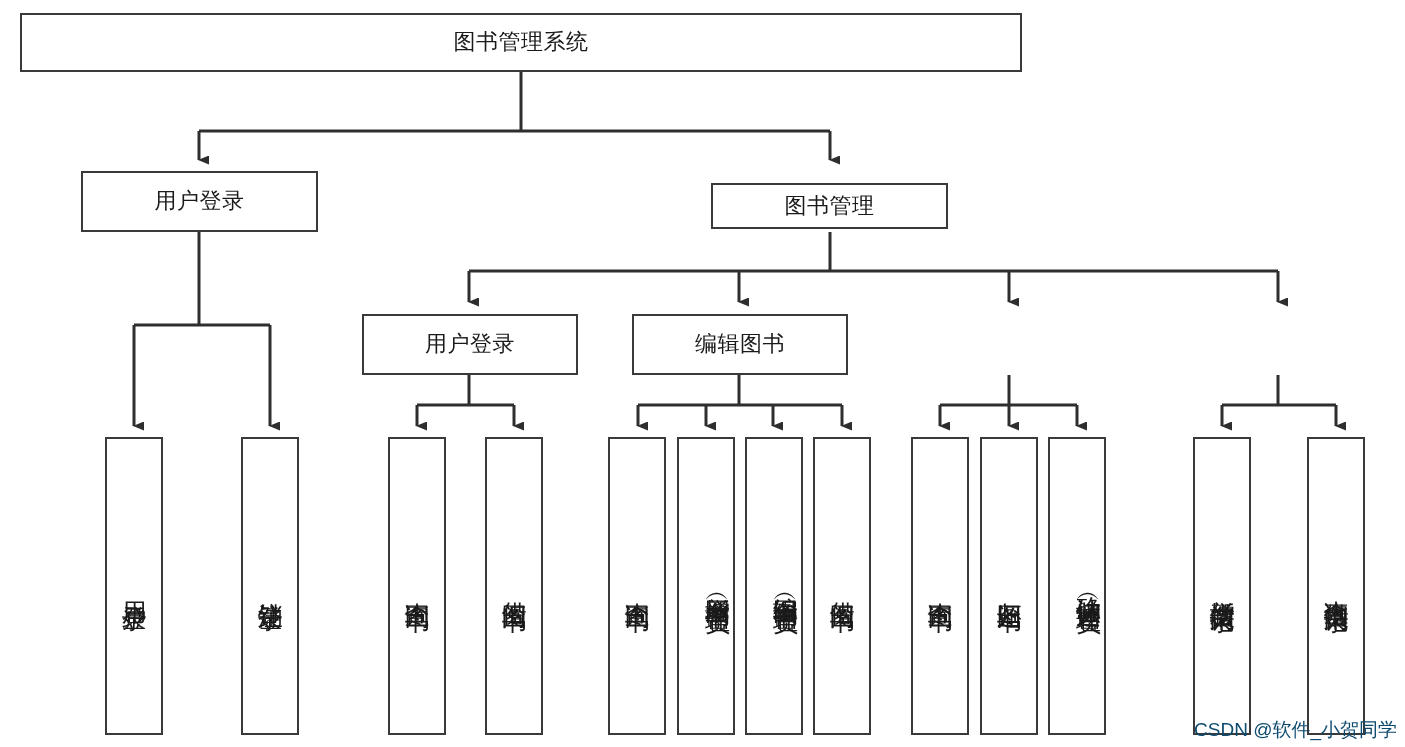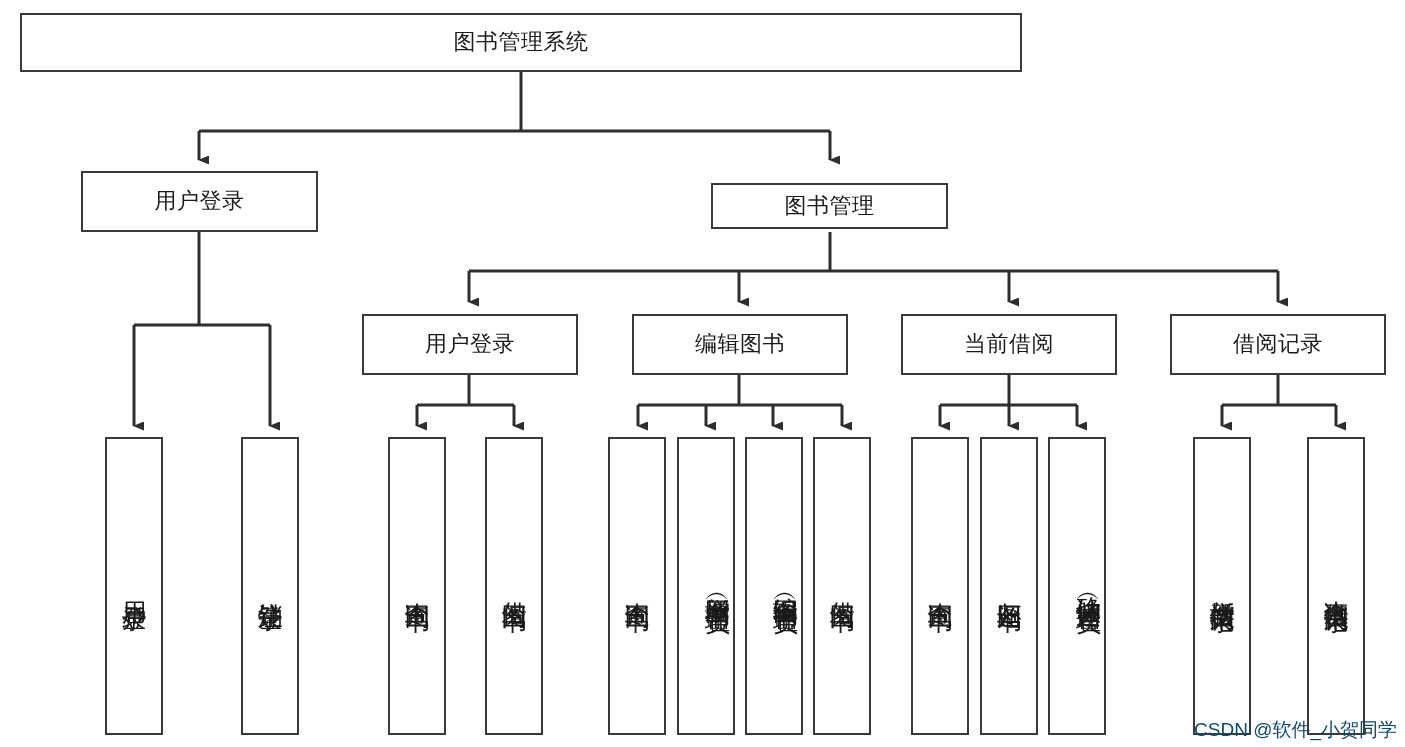--- a/index.html
+++ b/index.html
@@ -127,23 +127,21 @@
   <div class="node horiz" style="left:20px; top:13px; width:1002px; height:59px;">图书管理系统</div>
 
   <div class="node horiz" style="left:81px; top:171px; width:237px; height:61px;">用户登录</div>
 
   <div class="node horiz" style="left:711px; top:183px; width:237px; height:46px;">图书管理</div>
 
   <div class="node horiz" style="left:362px; top:314px; width:216px; height:61px;">用户登录</div>
 
   <div class="node horiz" style="left:632px; top:314px; width:216px; height:61px;">编辑图书</div>
 
-  <div class="node horiz" style="left:901px; top:314px; width:216px; height:61px;">当前借阅</div>
 
-  <div class="node horiz" style="left:1170px; top:314px; width:216px; height:61px;">借阅记录</div>
 
   <div class="node vert centered" style="left:105px; top:437px; width:58px; height:298px;">用户登录</div>
 
   <div class="node vert centered" style="left:241px; top:437px; width:58px; height:298px;">注销登录</div>
 
   <div class="node vert centered" style="left:388px; top:437px; width:58px; height:298px;">查询图书</div>
 
   <div class="node vert centered" style="left:485px; top:437px; width:58px; height:298px;">借阅图书</div>
 
   <div class="node vert centered" style="left:608px; top:437px; width:58px; height:298px;">查询图书</div>

